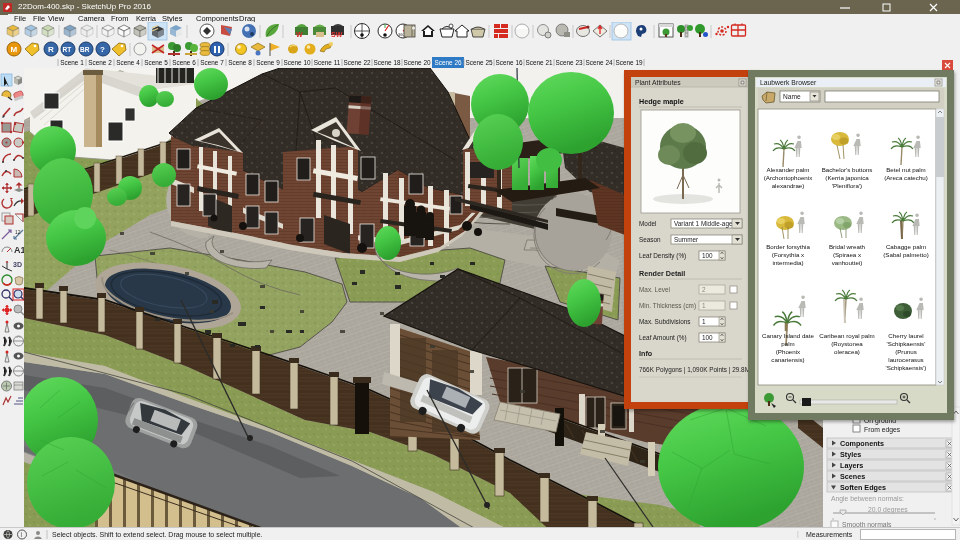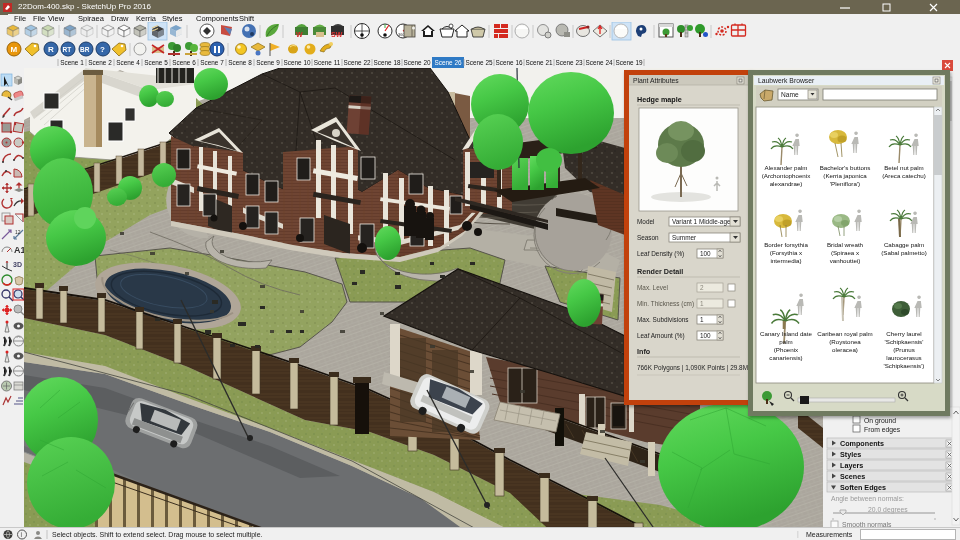--- a/index.html
+++ b/index.html
@@ -8,46 +8,46 @@
   .abs{position:absolute;}
   #titlebar{left:0;top:0;width:960px;height:15px;background:#6b6550;}
   #titlebar .ttl{position:absolute;left:18px;top:2px;font-size:8px;color:#fff;}
   #menubar{left:0;top:14px;width:960px;height:8px;background:#f0f0f0;font-size:7.5px;color:#111;margin-left:8px;}
   #menubar span{position:absolute;top:0px;}
   #toolbars{left:0;top:22px;width:960px;height:35px;background:#f0f0f0;}
   #tabs{left:24px;top:57px;width:799px;height:11px;background:#f0f0f0;border-bottom:1px solid #b9b9b9;font-size:6.3px;color:#222;}
   #lefttb{left:0;top:57px;width:40px;height:470px;background:#f0f0f0;}
   #statusbar{left:0;top:527px;width:960px;height:13px;background:#f0f0f0;border-top:1px solid #c9c9c9;font-size:7px;color:#222;}
   #tray{left:823px;top:57px;width:137px;height:470px;background:#f0f0f0;}
-  .win{position:absolute;border:5px solid #c2410c;background:#d9d5cc;box-shadow:1px 2px 3px rgba(0,0,0,.35);}
+  .win{position:absolute;border:7px solid #c2410c;background:#d9d5cc;box-shadow:1px 2px 3px rgba(0,0,0,.35);}
 </style>
 </head>
 <body>
 <div class="abs" id="titlebar">
   <svg class="abs" style="left:3px;top:3px" width="10" height="10">
       <rect width="9" height="9" fill="#c02a26"></rect>
       <path d="M2 6 L5 2 L7 4 L4 7 Z" fill="#fff"></path>
     </svg>
   <span class="ttl">22Dom-400.skp - SketchUp Pro 2016</span>
   <svg class="abs" style="right:10px;top:0" width="130" height="15">
      <path d="M20 8 h10" stroke="#fff" stroke-width="1.2"></path>
      <rect x="63" y="4" width="7" height="7" fill="none" stroke="#fff" stroke-width="1"></rect>
      <path d="M110 4 l7 7 m0 -7 l-7 7" stroke="#fff" stroke-width="1.2"></path>
   </svg>
 </div>
 <div class="abs" id="menubar">
   <span style="left:6px">File</span>
     <span style="left:25px">File</span>
     <span style="left:40px">View</span>
-  <span style="left:70px">Spiraea</span>
-    <span style="left:103px">Draw</span>
+  <span style="left:70px">Camera</span>
+    <span style="left:103px">From</span>
     <span style="left:128px">Kerria</span>
   <span style="left:154px">Styles</span>
     <span style="left:188px">Components</span>
-    <span style="left:231px">Shift</span>
+    <span style="left:231px">Drag</span>
 </div>
 <div class="abs" id="toolbars"><svg width="960" height="36" id="tbsvg">
 <defs>
  <g id="cube">
           <polygon points="8,2 14,5 8,8 2,5"></polygon>
           <polygon points="2,5 8,8 8,14 2,11" opacity="0.75"></polygon>
           <polygon points="8,8 14,5 14,11 8,14" opacity="0.55"></polygon>
         </g>
  <g id="coin">
           <circle cx="7" cy="7" r="6.5" stroke="#333" stroke-width="0.8"></circle>

